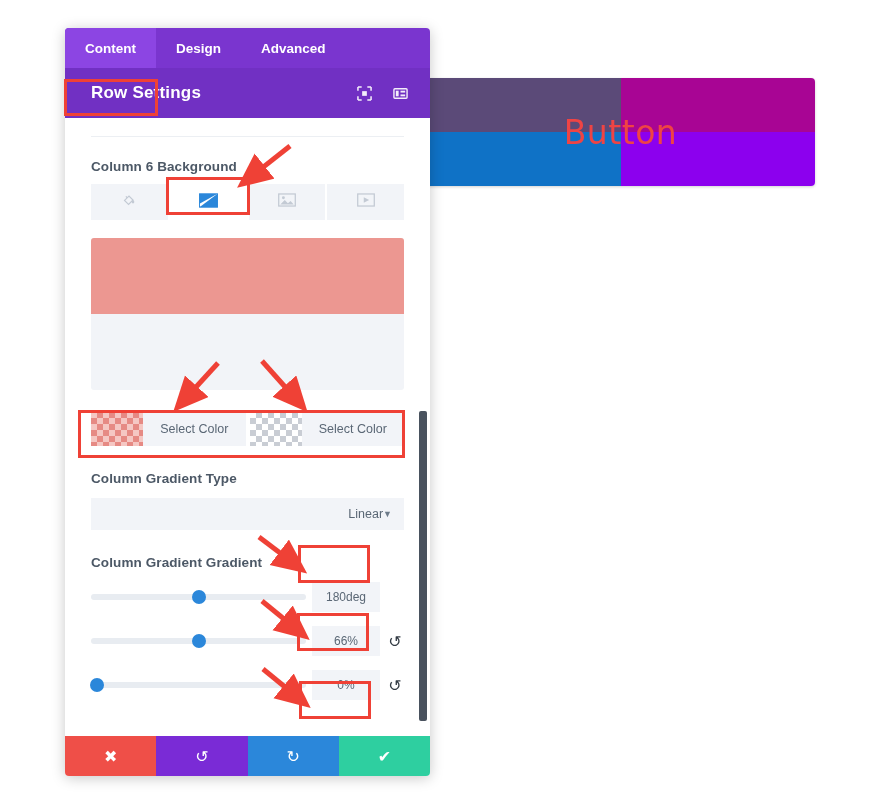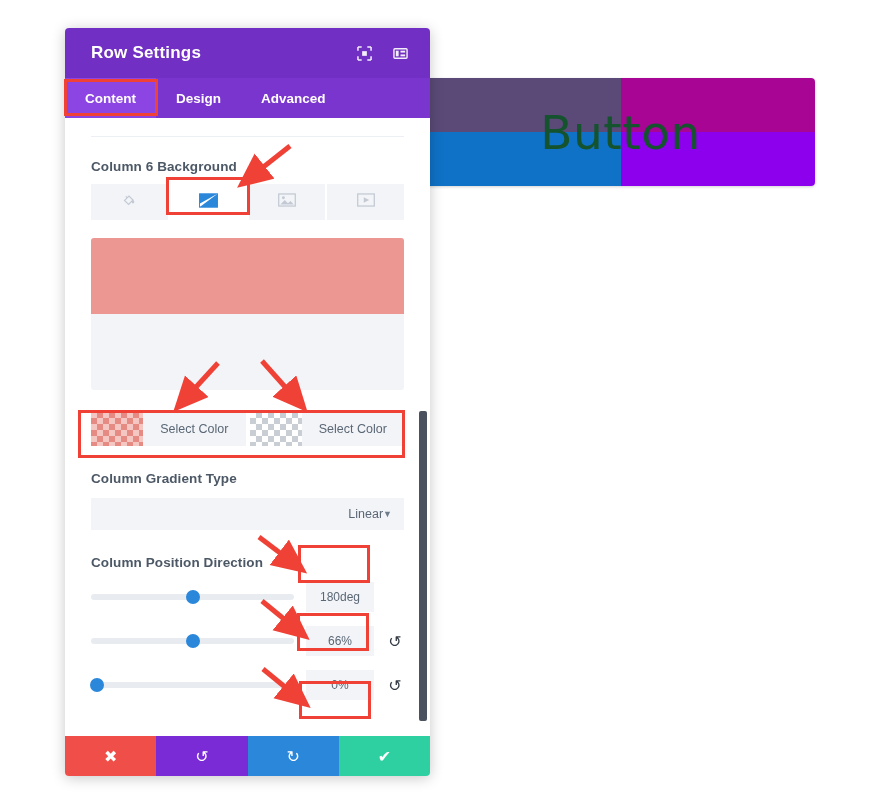--- a/index.html
+++ b/index.html
@@ -32,22 +32,22 @@
   .quad.tl { left: 0; top: 0; }
   .quad.tr { left: 50%; top: 0; }
   .quad.bl { left: 0; top: 50%; }
   .quad.br { left: 50%; top: 50%; }
   #button-label {
     position: absolute;
     left: 0; top: 0; right: 0; bottom: 0;
     display: flex;
     align-items: center;
     justify-content: center;
-    color: #14532d;
-    font-size: 47px;
+    color: #ef4444;
+    font-size: 33px;
     font-family: "DejaVu Sans", sans-serif;
     font-weight: 400;
     letter-spacing: 0.5px;
   }
 
   
   #row-settings-modal {
     position: absolute;
     left: 65px;
     top: 28px;
@@ -226,21 +226,21 @@
   .select-caret {
     font-size: 9px;
     color: #6d7b8a;
   }
 
   
   .slider-row {
     display: flex;
     align-items: center;
     margin-bottom: 6px;
-    gap: 12px;
+    gap: 6px;
   }
   .slider-track {
     flex: 1;
     height: 6px;
     background: #e8ecf1;
     border-radius: 3px;
     position: relative;
     cursor: pointer;
   }
   .slider-thumb {
@@ -319,45 +319,45 @@
 
 <div id="button-element">
   <div class="quad tl" style="background: rgb(91, 74, 120);"></div>
   <div class="quad tr" style="background: rgb(168, 5, 148);"></div>
   <div class="quad bl" style="background: rgb(15, 114, 198);"></div>
   <div class="quad br" style="background: rgb(140, 0, 238);"></div>
   <div id="button-label">Button</div>
 </div>
 
 <div id="row-settings-modal">
+
+  <div id="modal-tabs">
+    <div class="tab active">Content</div>
+    <div class="tab">Design</div>
+    <div class="tab">Advanced</div>
+  </div>
 
   <div id="modal-header">
     <div id="modal-title">Row Settings</div>
     <div class="header-icon">
       <svg width="15" height="15" viewBox="0 0 16 16">
         <path d="M1 1h4M1 1v4M15 1h-4M15 1v4M1 15h4M1 15v-4M15 15h-4M15 15v-4" stroke="#ffffff" stroke-width="1.6" fill="none"></path>
         <rect x="5.5" y="5.5" width="5" height="5" fill="#ffffff"></rect>
       </svg>
     </div>
     <div class="header-icon">
       <svg width="15" height="15" viewBox="0 0 16 16">
         <rect x="1" y="3" width="14" height="10" rx="1" stroke="#ffffff" stroke-width="1.5" fill="none"></rect>
         <rect x="3" y="5" width="3" height="6" fill="#ffffff"></rect>
         <rect x="8" y="5" width="5" height="2" fill="#ffffff"></rect>
         <rect x="8" y="9" width="5" height="2" fill="#ffffff"></rect>
       </svg>
     </div>
   </div>
 
-  <div id="modal-tabs">
-    <div class="tab active">Content</div>
-    <div class="tab">Design</div>
-    <div class="tab">Advanced</div>
-  </div>
-
   <div id="modal-body">
     <div id="body-inner">
       <div id="top-divider"></div>
 
       <div class="field-label">Column 6 Background</div>
 
       <div id="bg-type-tabs">
         <div class="bg-type-tab">
           <span>
             <svg width="16" height="16" viewBox="0 0 18 18">
@@ -412,21 +412,21 @@
 
       <div class="group">
         <div class="field-label">Column Gradient Type</div>
         <div class="select-box">
           <span class="select-value">Linear</span>
           <span class="select-caret">▼</span>
         </div>
       </div>
 
       <div class="group">
-        <div class="field-label">Column Position Direction</div>
+        <div class="field-label">Column Gradient Gradient</div>
         <div class="slider-row">
           <div class="slider-track">
             <div class="slider-thumb" id="thumb-0" style="left: 50%;"></div>
           </div>
           <div class="slider-value">180deg</div>
           <div class="reset-icon hidden">↺</div>
         </div>
       </div>
 
       <div class="group">

